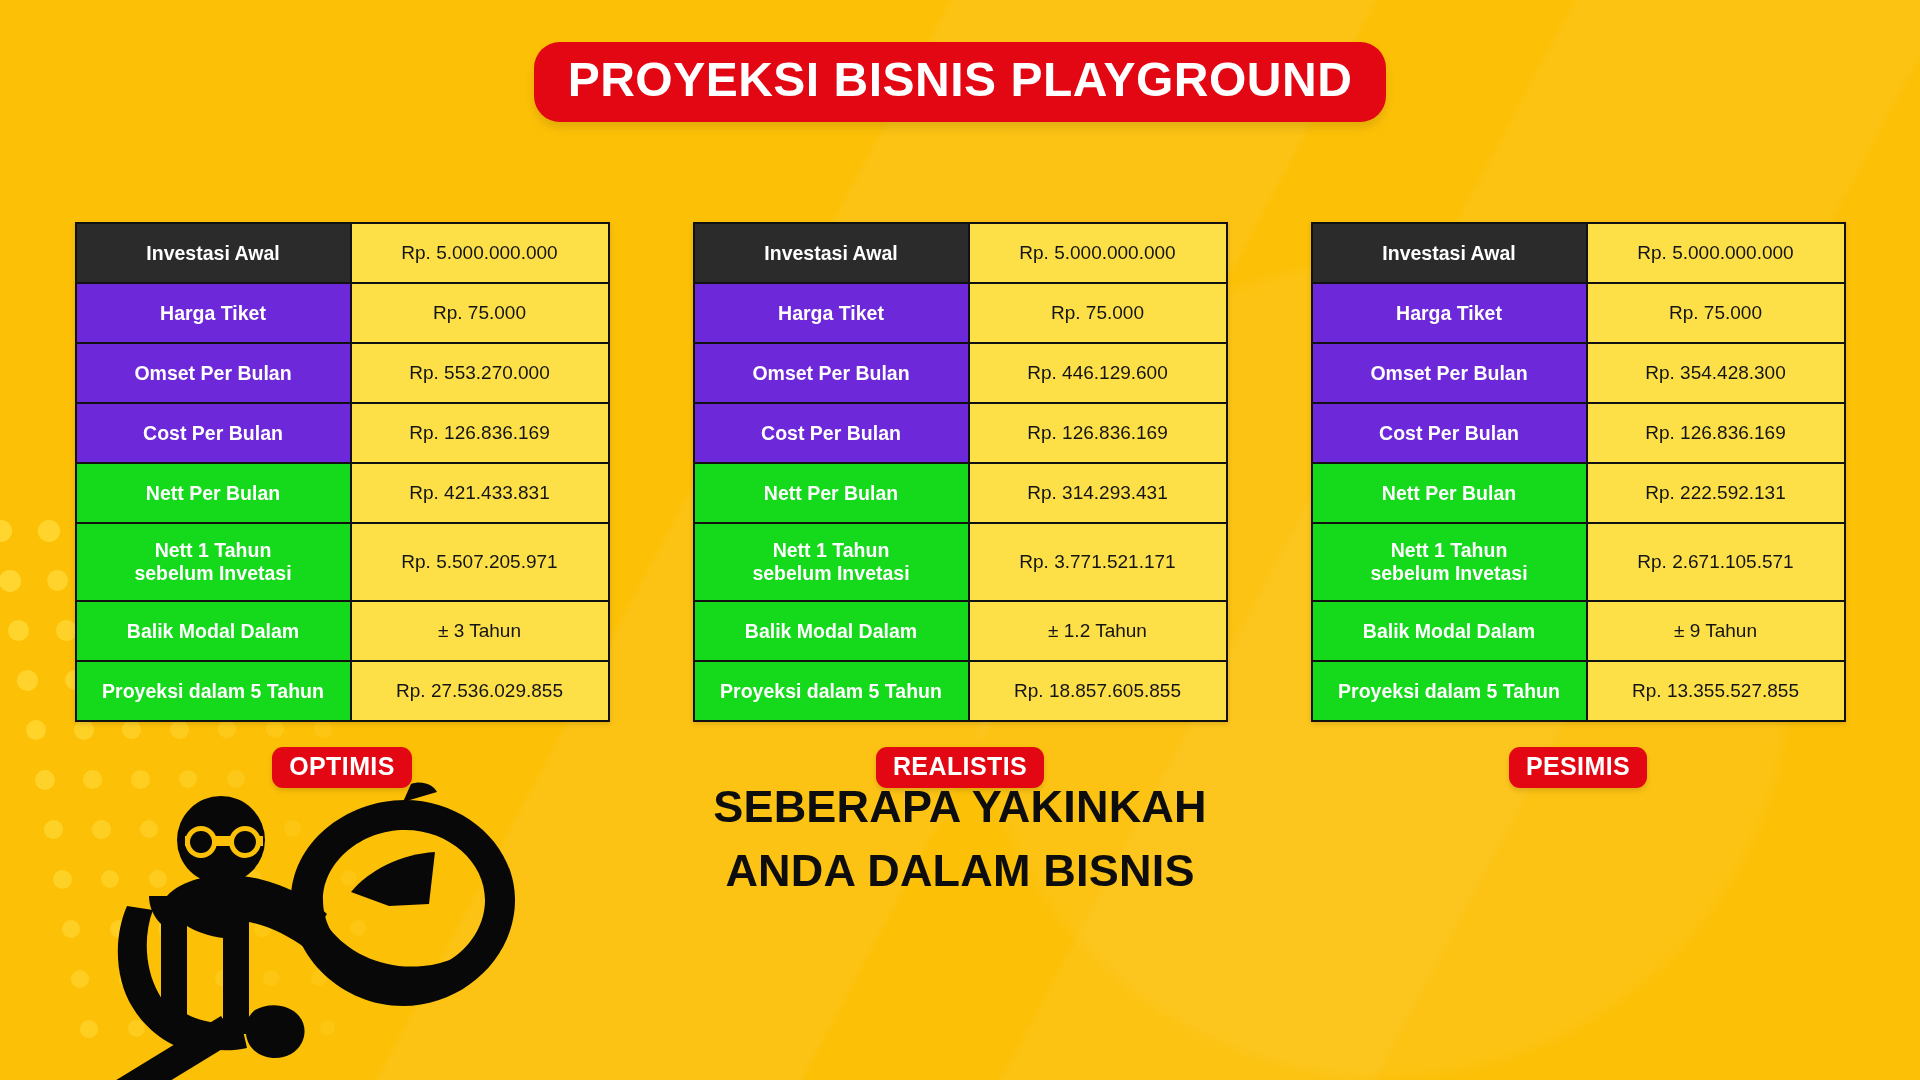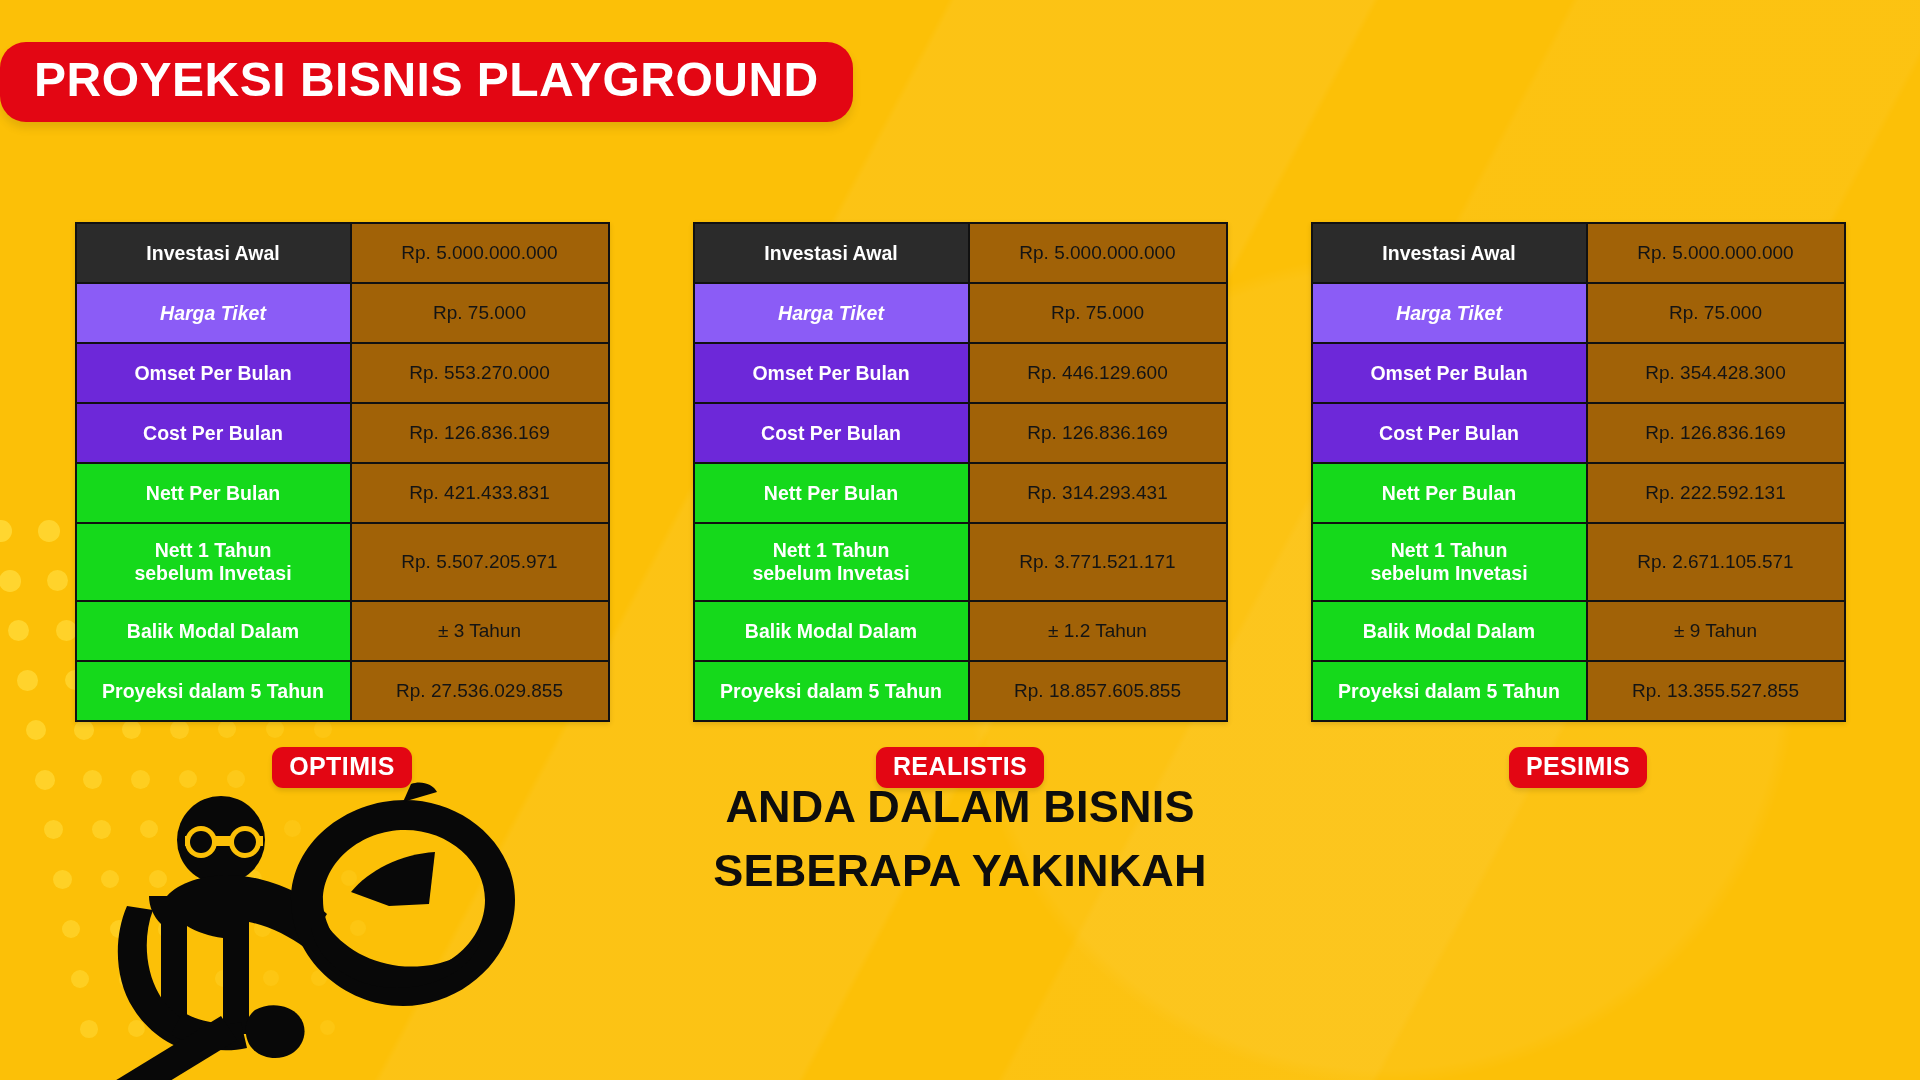--- a/index.html
+++ b/index.html
@@ -19,21 +19,21 @@
       linear-gradient(118deg, rgba(255,255,255,0.00) 0%, rgba(255,255,255,0.00) 63%,
                      rgba(255,255,255,0.045) 63.3%, rgba(255,255,255,0.045) 78%,
                      rgba(255,255,255,0.00) 78.3%),
       radial-gradient(circle at 72% 62%, rgba(255,255,255,0.05) 0 26%, rgba(255,255,255,0) 27%);
     pointer-events:none;
   }
   .dots{position:absolute;left:-10px;top:520px;width:420px;height:560px;pointer-events:none;}
   .dots i{position:absolute;display:block;border-radius:50%;background:#FFD733;}
 
   
-  .title-wrap{position:absolute;left:0;right:0;top:42px;display:flex;justify-content:flex-start;}
+  .title-wrap{position:absolute;left:0;right:0;top:42px;display:flex;justify-content:center;}
   .title-banner{
     background:#E30613;color:#ffffff;
     border-radius:26px;
     padding:14px 34px 18px 34px;
     font-size:48px;font-weight:bold;letter-spacing:0.5px;
     line-height:1;
     box-shadow:0 6px 10px rgba(0,0,0,0.10);
     white-space:nowrap;
   }
 
@@ -56,26 +56,26 @@
     text-align:center;
   }
   td.lbl{
     width:265px;
     color:#ffffff;font-weight:bold;font-size:19.5px;
     line-height:1.18;
     padding:2px 4px;
   }
   td.val{
     width:248px;
-    background:#a16207;color:#141414;
+    background:#fde047;color:#141414;
     font-size:19px;font-weight:normal;
     padding:2px 4px;
   }
   .c-dark{background:#2B2B2B;}
-  .c-orange{background:#8b5cf6;font-style:italic;}
+  .c-orange{background:#6d28d9;}
   .c-red{background:#6d28d9;}
   .c-green{background:#15D91B;}
   tr.tall td{height:72px;}
 
   .badge{
     margin-top:25px;
     background:#E30613;color:#ffffff;
     border-radius:11px;
     padding:7px 17px 9px 17px;
     font-size:25px;font-weight:bold;letter-spacing:0.4px;
@@ -297,22 +297,22 @@
             <td class="lbl c-green">Proyeksi dalam 5 Tahun</td>
             <td class="val">Rp. 13.355.527.855</td>
           </tr>
         </tbody>
       </table>
       <div class="badge">PESIMIS</div>
     </div>
   </div>
 
 <div class="question">
+  <div>SEBERAPA YAKINKAH</div>
   <div>ANDA DALAM BISNIS</div>
-  <div>SEBERAPA YAKINKAH</div>
 </div>
 
 <div class="illus">
   <svg viewBox="0 0 440 330" width="440" height="330" xmlns="http://www.w3.org/2000/svg">
     <g fill="#080808">
 
       <path d="M116 36 a44 44 0 1 1 0 88 a44 44 0 1 1 0 -88 Z"></path>
 
       <g fill="#FCC007">
         <path d="M80 76 h78 v10 h-78 Z"></path>

